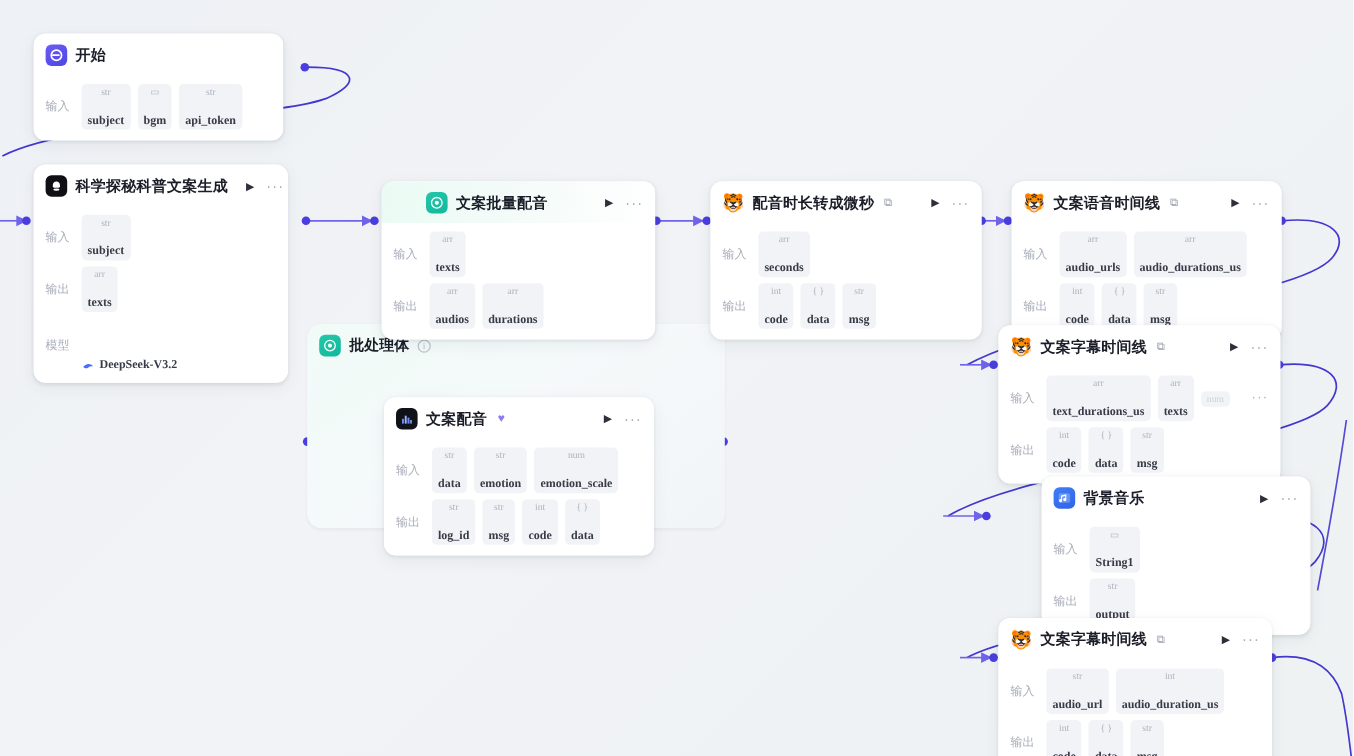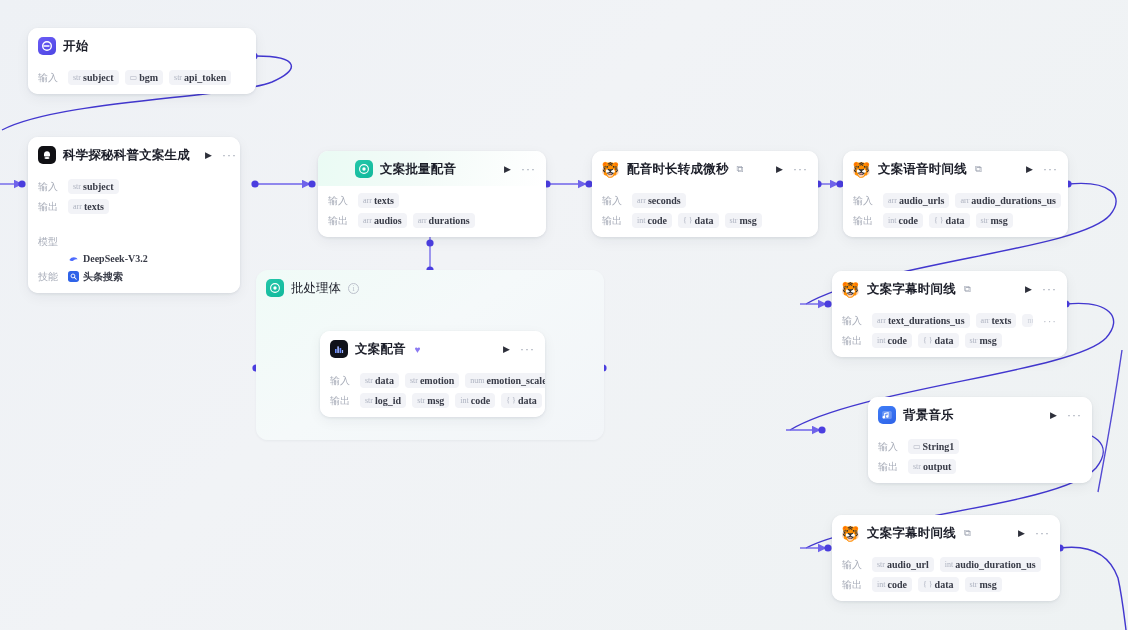--- a/index.html
+++ b/index.html
@@ -50,39 +50,40 @@
   .title-badge { font-size: 9.5px; color: #9aa0ae; margin-left: 1px; }
   .heart { color: #8b7af2; font-size: 10px; margin-left: 2px; }
   .head-actions { margin-left: auto; display: flex; align-items: center; gap: 10px; padding-left: 8px; }
   .play { font-size: 9px; color: #2d2f3a; line-height: 1; }
   .dots { font-size: 12px; color: #9aa0ae; line-height: 1; letter-spacing: 1px; }
 
   .node-body { padding: 2px 10px 9px 10px; background:#fff;font-family:Liberation Serif, serif; }
   .row { display: flex; align-items: center; gap: 6px; margin-top: 5px; min-height: 15px; }
   .row-label { font-size: 10px; color: #a8adb9; flex: 0 0 auto; width: 24px; }
   .chip {
-    display: inline-flex; align-items: center; gap: 2px;
+    display: inline-flex; align-items: center; gap: 14px;
     background: #f2f3f7; border-radius: 4px;
     padding: 2px 5px; font-size: 10px; color: #383b47; font-weight: 600;
     white-space: nowrap;
+    flex-direction: column;
   }
   .chip .t { font-size: 8px; color: #aeb3c0; font-weight: 400; }
   .chip.faded { color: #b9bdc8; }
   .chip.faded .t { color: #cdd1da; }
   .ovf { font-size: 11px; color: #b2b7c3; letter-spacing: 1px; margin-left: auto; padding-left: 4px; }
 
   
   #batch {
     position: absolute; left: 256px; top: 270px; width: 348px; height: 170px;
     border-radius: 12px;
     background: linear-gradient(145deg, #f0fbf7 0%, #f5f9fa 45%, #f2f5f8 100%);
     box-shadow: 0 1px 3px rgba(20,30,60,.05);
   }
   #batch .batch-head { display: flex; align-items: center; gap: 7px; padding: 9px 10px; }
-  #batch .batch-title { font-size: 12.5px; font-weight: 400; color: #1b1d28; }
+  #batch .batch-title { font-size: 12.5px; font-weight: 700; color: #1b1d28; }
   .info-i {
     width: 11px; height: 11px; border-radius: 50%;
     border: 1px solid #bcc1cc; color: #bcc1cc;
     font-size: 8px; line-height: 9px; text-align: center;
     font-family: "Liberation Serif", serif;
   }
 
   
   #watermark {
     position: absolute; right: 14px; bottom: 4px;
@@ -163,21 +164,21 @@
         <svg width="12" height="12" viewBox="0 0 12 12">
             <circle cx="6" cy="6" r="4.4" fill="none" stroke="#fff" stroke-width="1.1"></circle>
             <circle cx="6" cy="6" r="1.7" fill="#fff"></circle>
           </svg>
       </span>
       <span class="batch-title">批处理体</span>
       <span class="info-i">i</span>
     </div>
   </div>
 
-  <div class="node" id="n-start" style="left:28px;top:28px;width:228px;">
+  <div class="node" id="n-start" style="left:28px;top:28px;width:208px;">
     <div class="node-head grad-plain">
       <span class="ico start">
         <svg width="12" height="12" viewBox="0 0 12 12">
             <circle cx="6" cy="6" r="4.3" fill="none" stroke="#fff" stroke-width="1.4"></circle>
             <path d="M3 6h5" stroke="#fff" stroke-width="1.4" stroke-linecap="round"></path>
           </svg>
       </span>
       <span class="node-title">开始</span>
     </div>
     <div class="node-body">
@@ -230,31 +231,20 @@
       </div>
       <div class="row">
         <span class="row-label">模型</span>
         <span style="display:inline-flex;align-items:center;gap:4px;font-size:10px;color:#383b47;font-weight:600;margin-top:34px;">
           <svg width="11" height="11" viewBox="0 0 12 12">
               <path d="M1.5 7.5c2-2.8 5-3.3 7.3-2.2.8.4 1.4 1 1.7 1.7-1.6-.4-3.3.1-4.6 1.1-1.4 1-3.2.6-4.4-.6z" fill="#4d6bfe"></path>
             </svg>
           <span>DeepSeek-V3.2</span>
         </span>
       </div>
-      <div class="row">
-        <span class="row-label">技能</span>
-        <span style="display:inline-flex;align-items:center;gap:4px;font-size:10px;color:#383b47;font-weight:600;">
-          <svg width="11" height="11" viewBox="0 0 12 12">
-              <rect width="12" height="12" rx="3" fill="#2f63e8"></rect>
-              <circle cx="5.4" cy="5.4" r="2.1" fill="none" stroke="#fff" stroke-width="1"></circle>
-              <path d="M7 7l2 2" stroke="#fff" stroke-width="1.1" stroke-linecap="round"></path>
-            </svg>
-          <span>头条搜索</span>
-        </span>
-      </div>
     </div>
   </div>
 
   <div class="node" id="n-batchtts" style="left:318px;top:151px;width:228px;">
     <div class="node-head grad-teal">
       <span class="ico teal">
         <svg width="12" height="12" viewBox="0 0 12 12">
             <circle cx="6" cy="6" r="4.4" fill="none" stroke="#fff" stroke-width="1.1"></circle>
             <circle cx="6" cy="6" r="1.7" fill="#fff"></circle>
           </svg>

